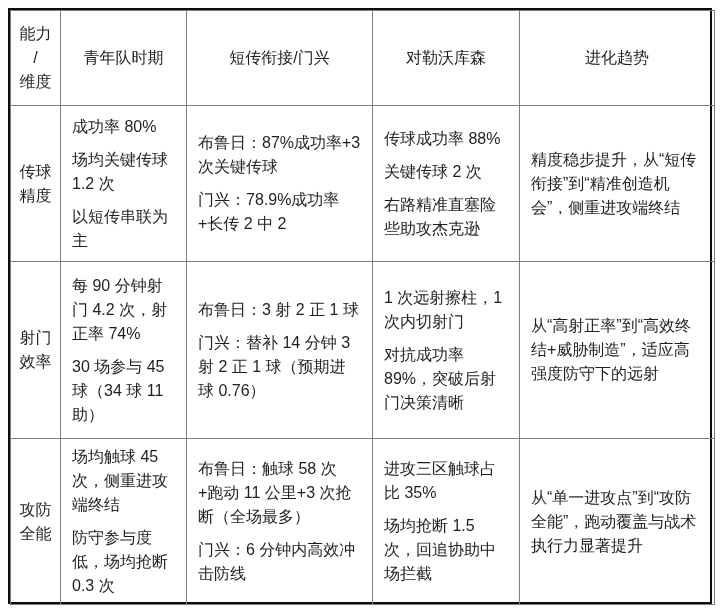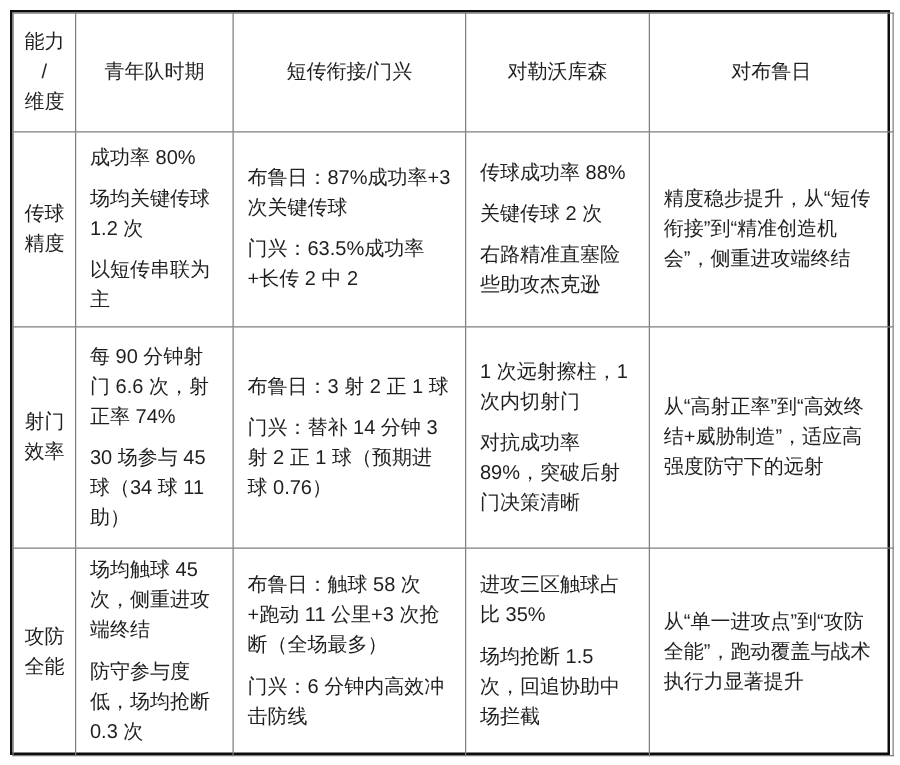--- a/index.html
+++ b/index.html
@@ -86,38 +86,38 @@
       <td class="hdr">
         <div class="dim-lines">
           <div>能力</div>
           <div>/</div>
           <div>维度</div>
         </div>
       </td>
       <td class="hdr">青年队时期</td>
       <td class="hdr">短传衔接/门兴</td>
       <td class="hdr">对勒沃库森</td>
-      <td class="hdr">对布鲁日</td>
+      <td class="hdr">进化趋势</td>
     </tr>
 
     <tr class="row-pass">
       <td class="label-cell">
         <div class="label-inner">传球精度</div>
       </td>
       <td class="data-cell">
         <div class="paras">
           <p>成功率 80%</p>
           <p>场均关键传球 1.2 次</p>
           <p>以短传串联为主</p>
         </div>
       </td>
       <td class="data-cell">
         <div class="paras">
           <p>布鲁日：87%成功率+3 次关键传球</p>
-          <p>门兴：63.5%成功率+长传 2 中 2</p>
+          <p>门兴：78.9%成功率+长传 2 中 2</p>
         </div>
       </td>
       <td class="data-cell">
         <div class="paras">
           <p>传球成功率 88%</p>
           <p>关键传球 2 次</p>
           <p>右路精准直塞险些助攻杰克逊</p>
         </div>
       </td>
       <td class="data-cell">
@@ -126,21 +126,21 @@
         </div>
       </td>
     </tr>
 
     <tr class="row-shot">
       <td class="label-cell">
         <div class="label-inner">射门效率</div>
       </td>
       <td class="data-cell">
         <div class="paras">
-          <p>每 90 分钟射门 6.6 次，射正率 74%</p>
+          <p>每 90 分钟射门 4.2 次，射正率 74%</p>
           <p>30 场参与 45 球（34 球 11 助）</p>
         </div>
       </td>
       <td class="data-cell">
         <div class="paras">
           <p>布鲁日：3 射 2 正 1 球</p>
           <p>门兴：替补 14 分钟 3 射 2 正 1 球（预期进球 0.76）</p>
         </div>
       </td>
       <td class="data-cell">

